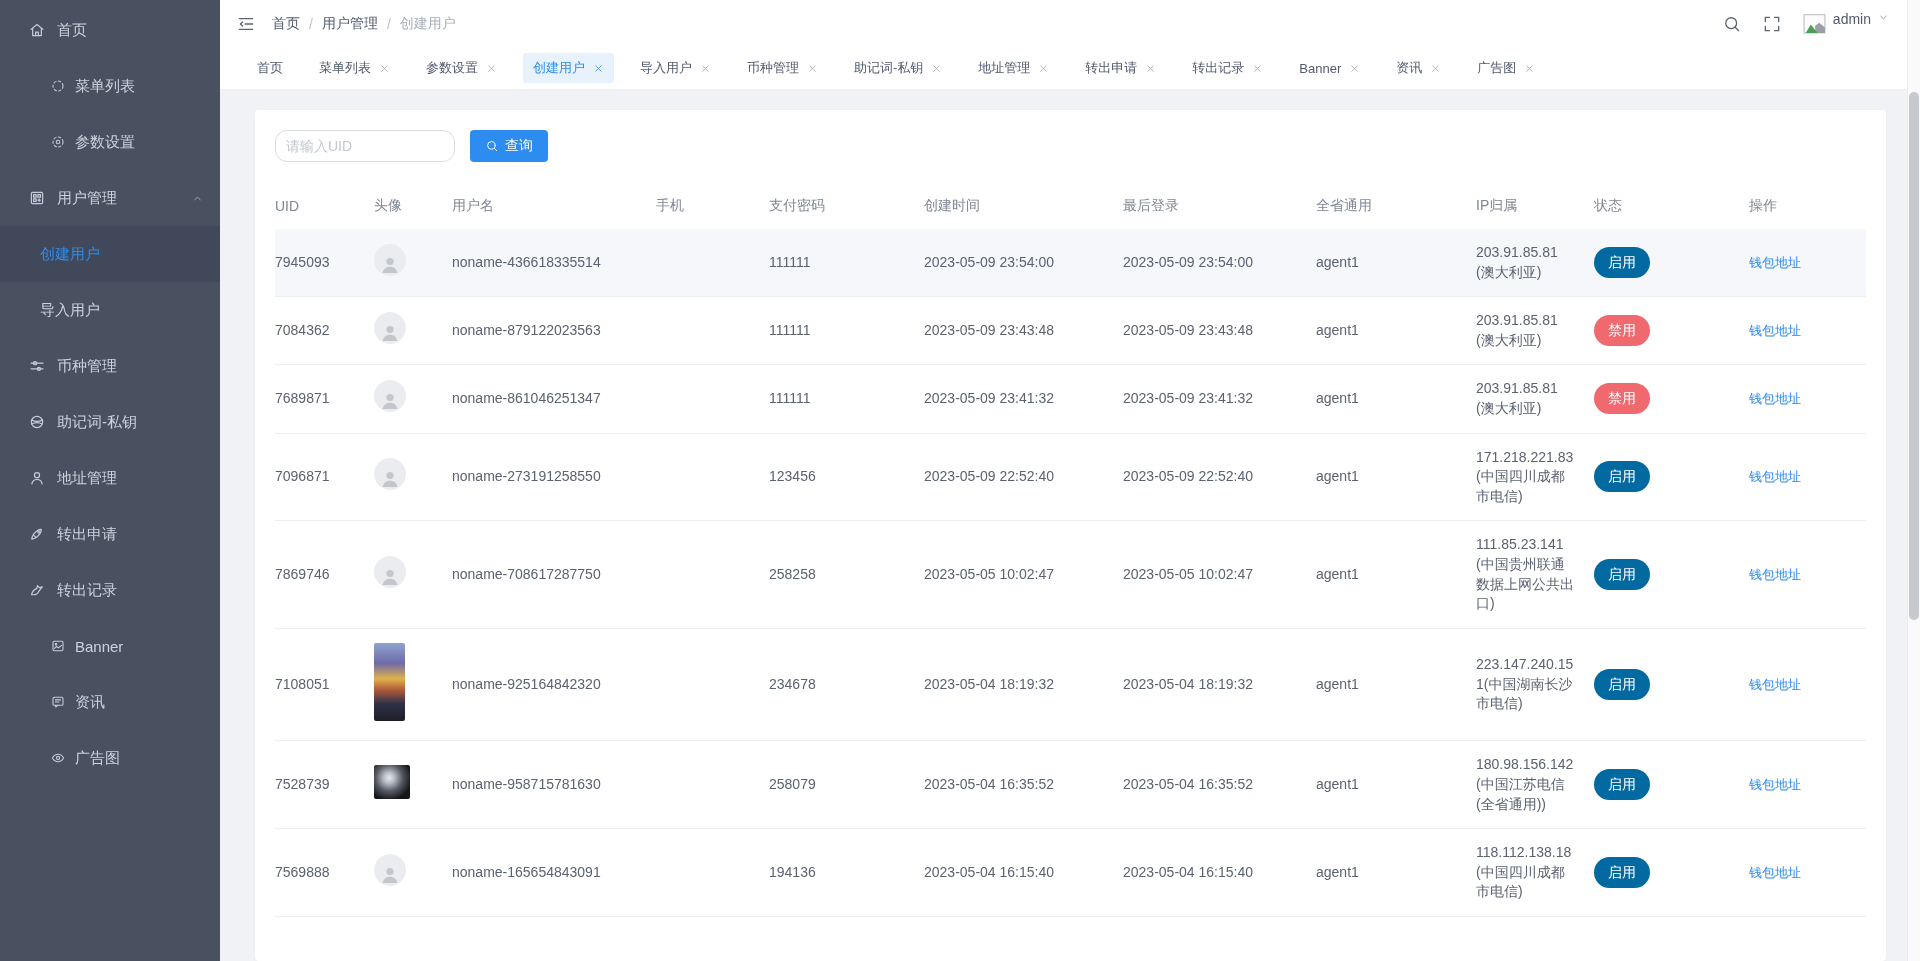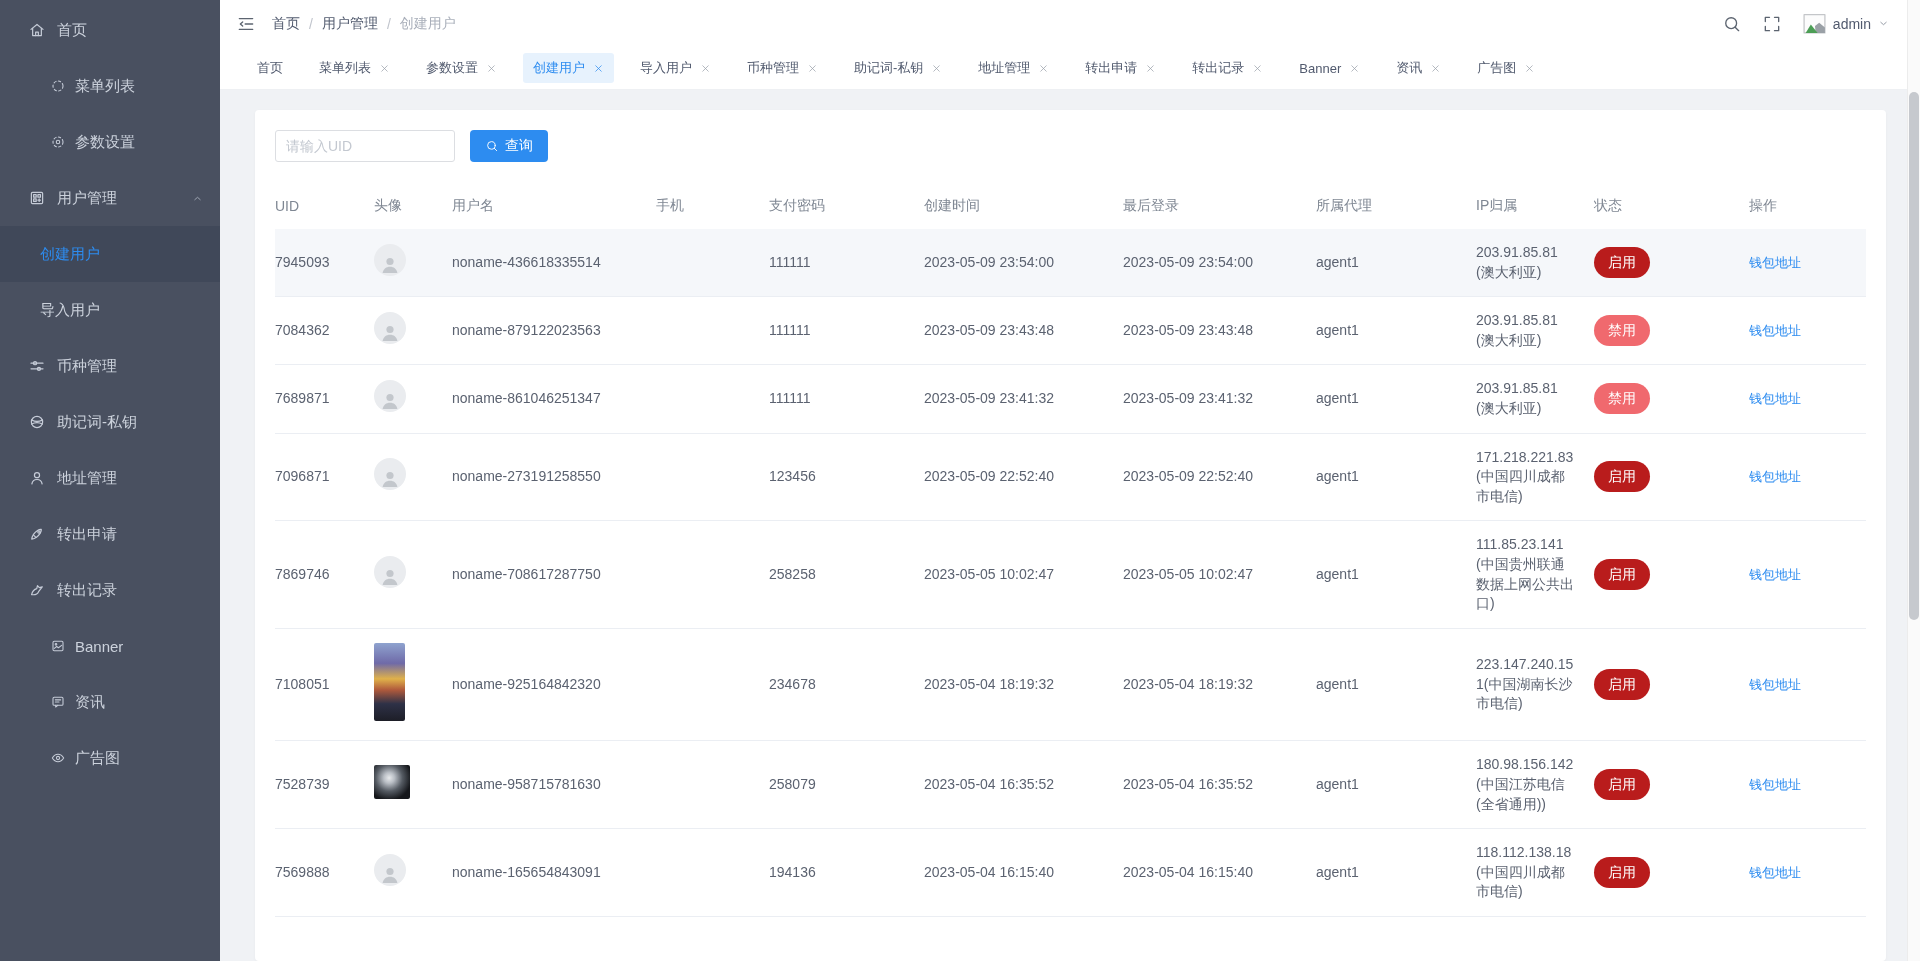--- a/index.html
+++ b/index.html
@@ -22,54 +22,54 @@
 
   
   .main{flex:1;display:flex;flex-direction:column;min-width:0}
   .topbar{height:47px;background:#fff;display:flex;align-items:center;justify-content:space-between;padding:0 30px 0 16px;flex-shrink:0}
   .crumb-wrap{display:flex;align-items:center;gap:16px}
   .icon-btn{width:20px;height:20px;color:#5c6470;cursor:pointer}
   .breadcrumb{display:flex;align-items:center;gap:9px;font-size:14px;color:#515a6e}
   .breadcrumb .sep{color:#c0c4cc}
   .breadcrumb .crumb.last{color:#a9afba}
   .topbar-right{display:flex;align-items:center;gap:20px}
-  .user-chip{display:flex;align-items:center;gap:6px;cursor:pointer}
+  .user-chip{display:flex;gap:6px;cursor:pointer}
   .user-chip .avatar-img{width:25px;height:25px}
   .user-chip .chev{width:13px;height:13px;color:#858c98}
   .user-chip .uname{font-size:14px;color:#515a6e}
 
   
   .tabbar{height:43px;background:#fff;border-bottom:1px solid #eef0f3;display:flex;align-items:center;padding:0 20px 0 27px;gap:16px;flex-shrink:0}
   .tab{display:flex;align-items:center;gap:8px;font-size:13px;color:#515a6e;cursor:pointer;padding:6px 10px;border-radius:3px;white-space:nowrap}
   .tab .close{width:11px;height:11px;color:#9aa0aa;cursor:pointer}
   .tab.active{background:#e7f2fd;color:#2d8cf0}
   .tab.active .close{color:#2d8cf0}
 
   
   .content{flex:1;padding:20px 34px 0 35px;overflow:hidden}
   .card{background:#fff;border-radius:4px;padding:20px;height:100%;overflow:hidden;box-shadow:0 1px 3px rgba(0,0,0,.04)}
   .search-row{display:flex;gap:15px;margin-bottom:27px}
-  .uid-input{width:180px;height:32px;border:1px solid #dcdee2;border-radius:3px;padding:8px 10px;font-size:14px;color:#8b5cf6;outline:none}
+  .uid-input{width:180px;height:32px;border:1px solid #dcdee2;border-radius:12px;padding:8px 10px;font-size:14px;color:#8b5cf6;outline:none}
   .uid-input::placeholder{color:#c3c8d0}
   .query-btn{height:32px;padding:0 15px;background:#2d8cf0;border:none;border-radius:4px;color:#fff;font-size:14px;display:inline-flex;align-items:center;gap:6px;cursor:pointer;font-family:Liberation Mono, monospace}
   .query-btn .icon{width:14px;height:14px}
 
   
   table{border-collapse:collapse;table-layout:fixed;width:1591px}
   thead th{text-align:left;font-weight:400;color:#7f8793;font-size:14px;padding:8px 16px 14px 0;white-space:nowrap}
   tbody td{padding:14px 16px 14px 0;border-bottom:1px solid #ebeef3;vertical-align:middle;font-size:14px;color:#5b6270;line-height:1.4}
   tr.highlight td{background:#f5f7fa}
   td.ip-cell{word-break:break-all}
   .avatar-default{width:32px;height:32px;border-radius:50%;background:#eaecef;display:inline-flex;align-items:flex-end;justify-content:center;overflow:hidden}
   .avatar-default svg{width:24px;height:24px}
   .avatar-photo{display:inline-block;border-radius:2px}
   .avatar-photo.city{width:31px;height:78px;background:linear-gradient(180deg,#8fa3cf 0%,#6f6aa8 26%,#e0b14a 46%,#b05a3c 60%,#2e3147 78%,#1d1e27 100%)}
   .avatar-photo.dark{width:36px;height:34px;background:radial-gradient(circle at 42% 38%,#e8eaec 0%,#b9bec5 18%,#555b63 45%,#15171b 75%)}
   .pill{display:inline-flex;align-items:center;justify-content:center;min-width:52px;height:31px;padding:0 14px;border-radius:16px;color:#fff;font-size:14px;cursor:pointer;border:none}
-  .pill.enabled{background:#b91c1c}
+  .pill.enabled{background:#0369a1}
   .pill.disabled{background:#f0696e}
   .link{color:#2d8cf0;font-size:13px;text-decoration:none;cursor:pointer}
 
   
   .scrollbar{position:absolute;right:0;top:0;bottom:0;width:13px;background:#fafafa;border-left:1px solid #ececec}
   .scrollbar .thumb{position:absolute;left:1px;right:1px;top:92px;height:528px;background:#c6c9ce;border-radius:6px}
 </style>
 </head>
 <body>
 
@@ -380,21 +380,21 @@
             </colgroup>
           <thead>
               <tr>
                 <th>UID</th>
                 <th>头像</th>
                 <th>用户名</th>
                 <th>手机</th>
                 <th>支付密码</th>
                 <th>创建时间</th>
                 <th>最后登录</th>
-                <th>所属代理</th>
+                <th>全省通用</th>
                 <th>IP归属</th>
                 <th>状态</th>
                 <th>操作</th>
               </tr>
             </thead>
           <tbody id="tbody">
               <tr class="highlight">
                 <td><span>7945093</span></td>
                 <td><span class="avatar-default">
                     <svg viewBox="0 0 24 24">

